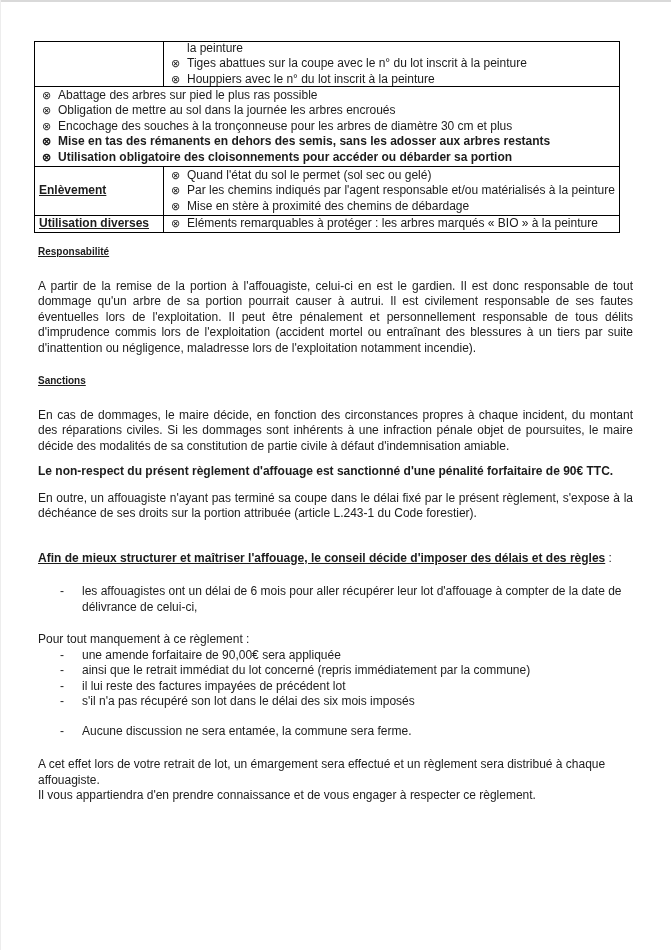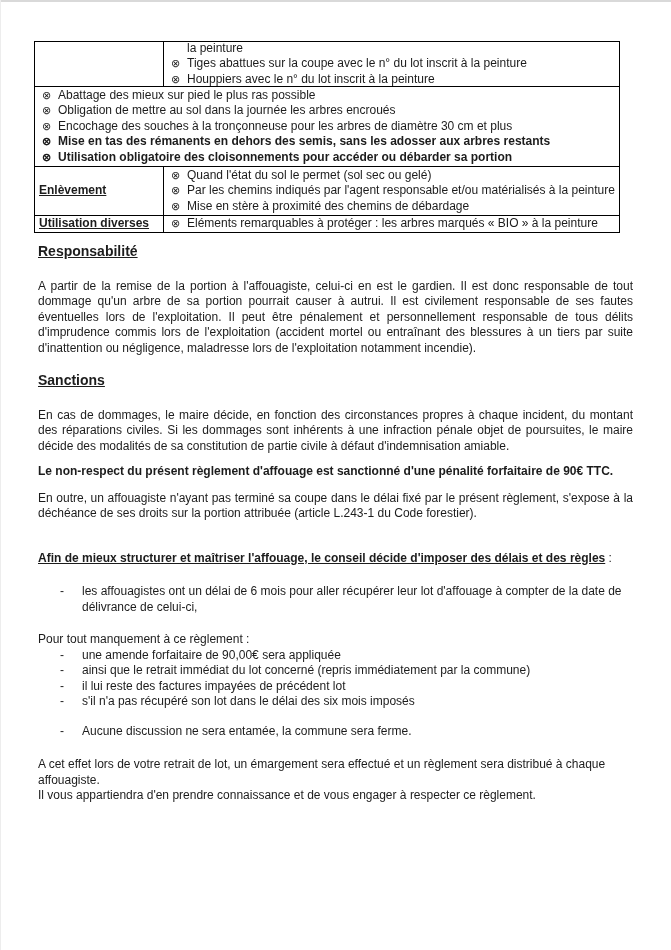--- a/index.html
+++ b/index.html
@@ -55,21 +55,21 @@
     color:#1c1c1c;
   }
   .bullet-text { flex:1 1 auto; white-space:nowrap; overflow:hidden; }
 
   
   .doc-body {
     position:absolute; left:38px; top:244px; width:595px;
     font-size:12px; line-height:15.5px;
   }
   .heading {
-    font-weight:bold; text-decoration:underline; font-size:14px;
+    font-weight:bold; text-decoration:underline; font-size:10px;
   }
   .para { text-align:justify; }
   .bold { font-weight:bold; }
   .u-bold { font-weight:bold; text-decoration:underline; }
   .mt7  { margin-top:19px; }
   .mt10 { margin-top:10px; }
   .mt11 { margin-top:11px; }
   .mt14 { margin-top:14px; }
   .mt17 { margin-top:17px; }
   .mt18 { margin-top:18px; }
@@ -99,21 +99,21 @@
         <div class="bullet-line">
           <span class="bullet-marker">⊗</span>
           <span class="bullet-text">Houppiers avec le n° du lot inscrit à la peinture</span>
         </div>
       </div>
   </div>
   <div class="t-row row-2">
     <div class="t-content">
         <div class="bullet-line">
           <span class="bullet-marker">⊗</span>
-          <span class="bullet-text">Abattage des mieux sur pied le plus ras possible</span>
+          <span class="bullet-text">Abattage des arbres sur pied le plus ras possible</span>
         </div>
         <div class="bullet-line">
           <span class="bullet-marker">⊗</span>
           <span class="bullet-text">Obligation de mettre au sol dans la journée les arbres encroués</span>
         </div>
         <div class="bullet-line">
           <span class="bullet-marker">⊗</span>
           <span class="bullet-text">Encochage des souches à la tronçonneuse pour les arbres de diamètre 30 cm et plus</span>
         </div>
         <div class="bullet-line bold">

